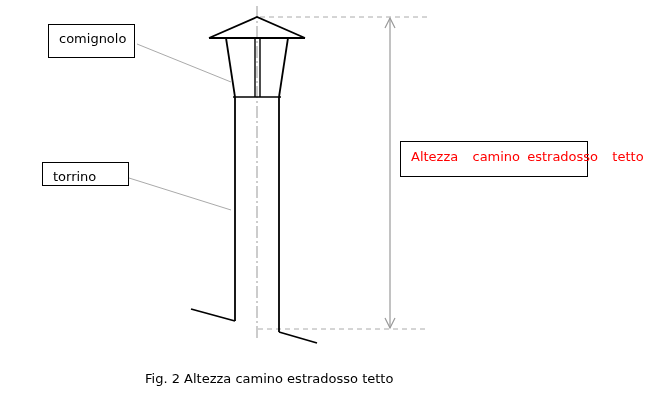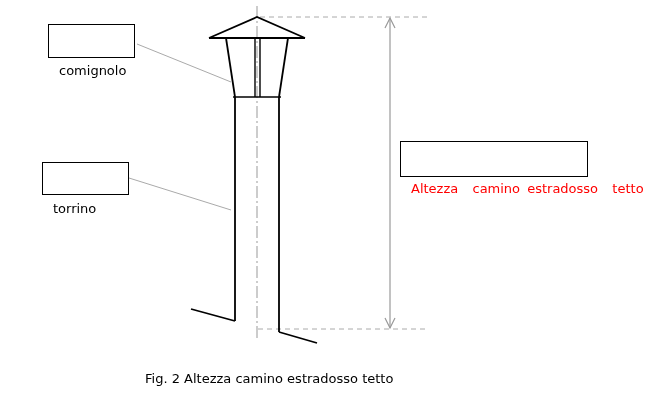--- a/index.html
+++ b/index.html
@@ -1,23 +1,23 @@
 <!DOCTYPE html>
 <html><head>
   <meta charset="utf-8">
   <style>
     html, body { margin: 0; padding: 0; background: #ffffff; }
     body { width: 645px; height: 402px; position: relative; overflow: hidden;
            font-family: "DejaVu Sans", "Liberation Sans", sans-serif; }
     svg.drawing { position: absolute; left: 0; top: 0; }
     .label-box { position: absolute; border: 1px solid #000; background: #fff;
                  box-sizing: border-box; font-size: 13px; color: #000; }
-    .label-box span { position: absolute; left: 10px; top: 6px; white-space: nowrap; margin-top: 32px; }
+    .label-box span { position: absolute; left: 10px; top: 6px; white-space: nowrap; }
     #lbl-comignolo { left: 48px; top: 24px; width: 87px; height: 34px; }
-    #lbl-torrino { left: 42px; top: 162px; width: 87px; height: 33px; }
+    #lbl-torrino { left: 42px; top: 162px; width: 87px; height: 24px; }
     #lbl-height { left: 400px; top: 141px; width: 188px; height: 36px; }
     #lbl-height span { color: #ff0000; left: 10px; top: 7px; word-spacing: 3px; }
     .caption { position: absolute; left: 145px; top: 371px; font-size: 13px; color: #000; white-space: nowrap; }
   </style>
 </head>
 <body>
 
 <svg class="drawing" width="645" height="402" viewBox="0 0 645 402">
 
   <line x1="260" y1="17" x2="428" y2="17" stroke="#aaa" stroke-width="1" stroke-dasharray="5,4"></line>

